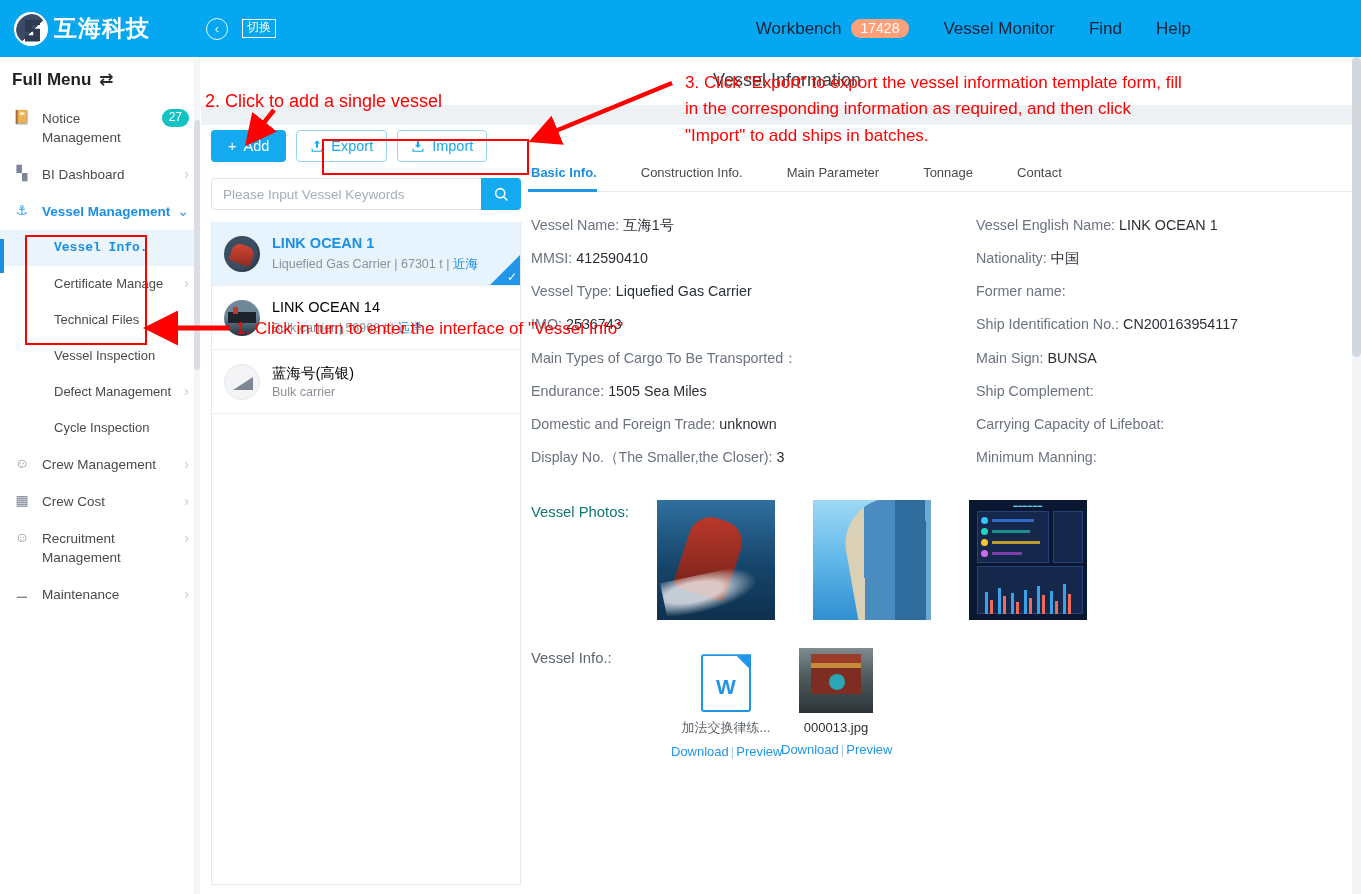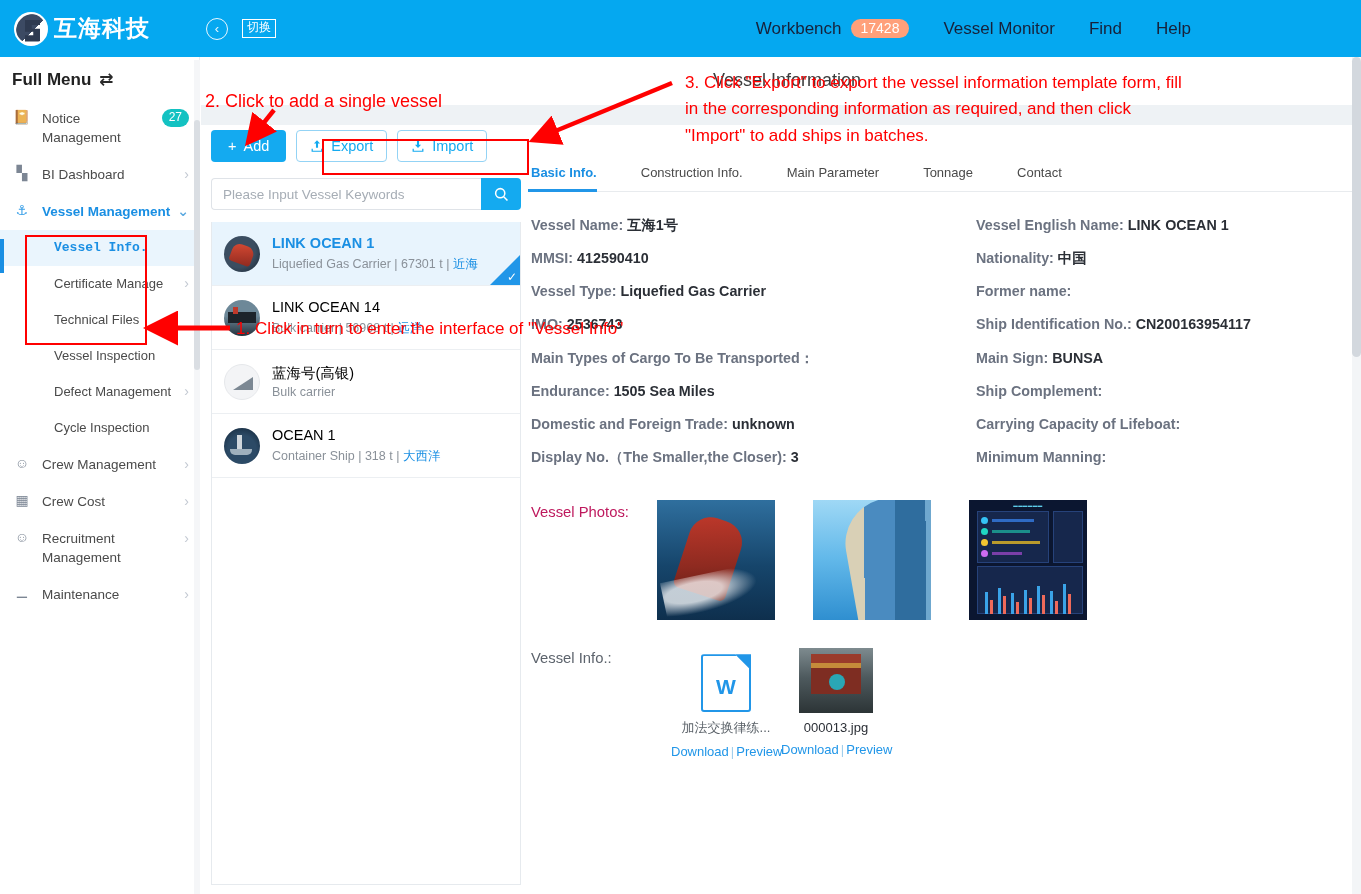--- a/index.html
+++ b/index.html
@@ -198,29 +198,29 @@
   .tab {
     font-size:13px; color:#4a4a4a; padding:0 0 11px 0; margin-right:44px;
     cursor:pointer; position:relative; white-space:nowrap;
   }
   .tab.active { color:#1a8fe3; font-weight:bold; }
   .tab.active::after{
     content:""; position:absolute; left:-3px; right:0; bottom:-1px; height:3px;
     background:#2196e8;
   }
   #fields { display:flex; padding-top:17px; }
-  .fcol { width:445px;font-weight:bold; }
+  .fcol { width:445px; }
   .fcol.right { margin-left:0px; }
   .frow {
     font-size:14.3px; color:#6b7280; padding:8px 0; line-height:1.2;
   }
   .frow .fv { color:#2b2f36; margin-left:4px; }
 
   #photos-sec { display:flex; align-items:flex-start; padding-top:26px; }
-  #photos-sec .seclbl { font-size:14.8px; color:#be185d; width:126px; padding-top:4px;}
+  #photos-sec .seclbl { font-size:14.8px; color:#0f766e; width:126px; padding-top:4px;}
   .photo {
     width:118px; height:120px; margin-right:38px; overflow:hidden; position:relative;
   }
   
   #photo-1 { background:linear-gradient(180deg,#2f6f9e 0%,#16456b 55%,#0e2f4d 100%); }
   #photo-1::before{
     content:""; position:absolute; left:26px; top:18px; width:54px; height:78px;
     background:linear-gradient(160deg,#c0392b 0%,#8e2a20 60%,#5e1c15 100%);
     border-radius:22px 22px 6px 6px; transform:rotate(18deg);
   }
@@ -471,30 +471,20 @@
       <div class="vrow">
         <div class="vthumb" style="background:#f3f4f6;border:1px solid #e6e8eb;">
           <div style="position:absolute;left:8px;top:12px;width:0;height:0;border-style:solid;border-width:0 0 13px 20px;border-color:transparent transparent #7c8893 transparent;"></div>
         </div>
         <div>
           <div class="vname">蓝海号(高银)</div>
           <div class="vmeta"><span>Bulk carrier</span><span class="zone"></span></div>
         </div>
       </div>
 
-      <div class="vrow">
-        <div class="vthumb" style="background:radial-gradient(circle at 50% 60%,#2c4a66 0 50%,#0f2133 100%);">
-          <div style="position:absolute;left:13px;top:7px;width:5px;height:14px;background:#cfd6dc;"></div>
-          <div style="position:absolute;left:6px;top:21px;width:22px;height:6px;background:#9fb0bd;border-radius:0 0 5px 5px;"></div>
-        </div>
-        <div>
-          <div class="vname">OCEAN 1</div>
-          <div class="vmeta"><span>Container Ship | 318 t | </span><span class="zone">大西洋</span></div>
-        </div>
-      </div>
     </div>
 
   </div>
 
   <div id="detail">
     <div id="tabs">
       <div class="tab active">Basic Info.</div>
       <div class="tab">Construction Info.</div>
       <div class="tab">Main Parameter</div>
       <div class="tab">Tonnage</div>

